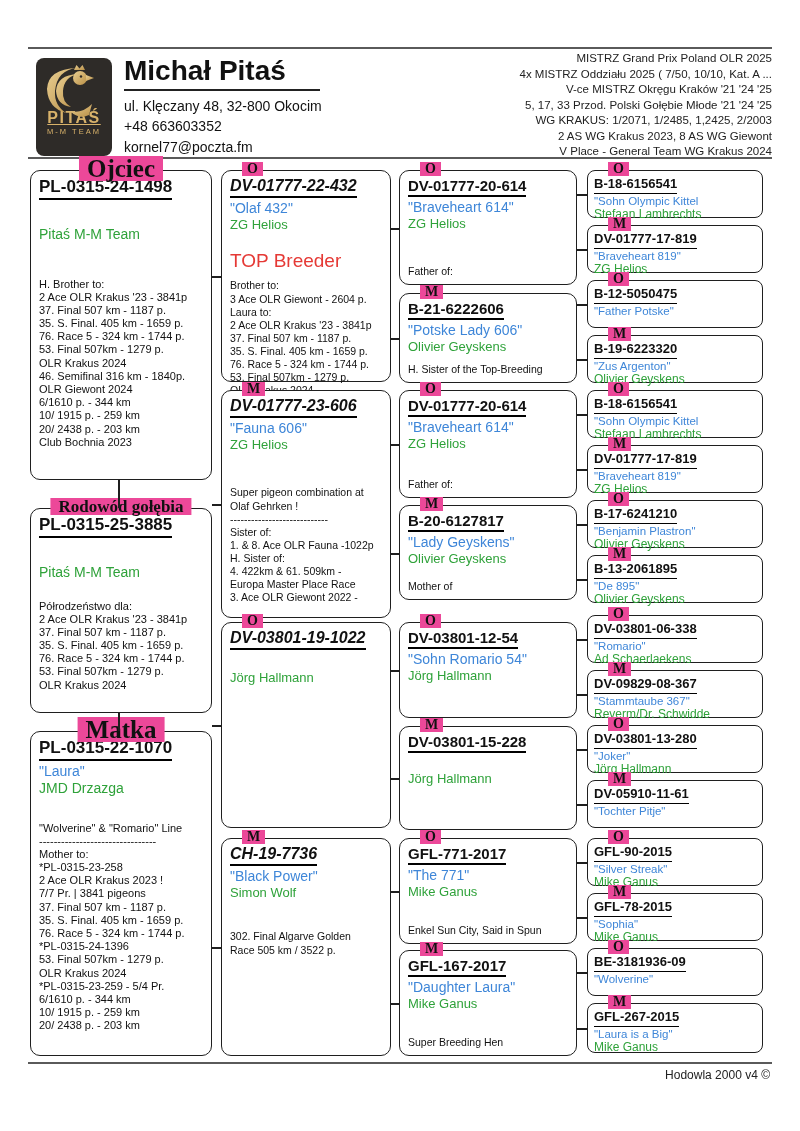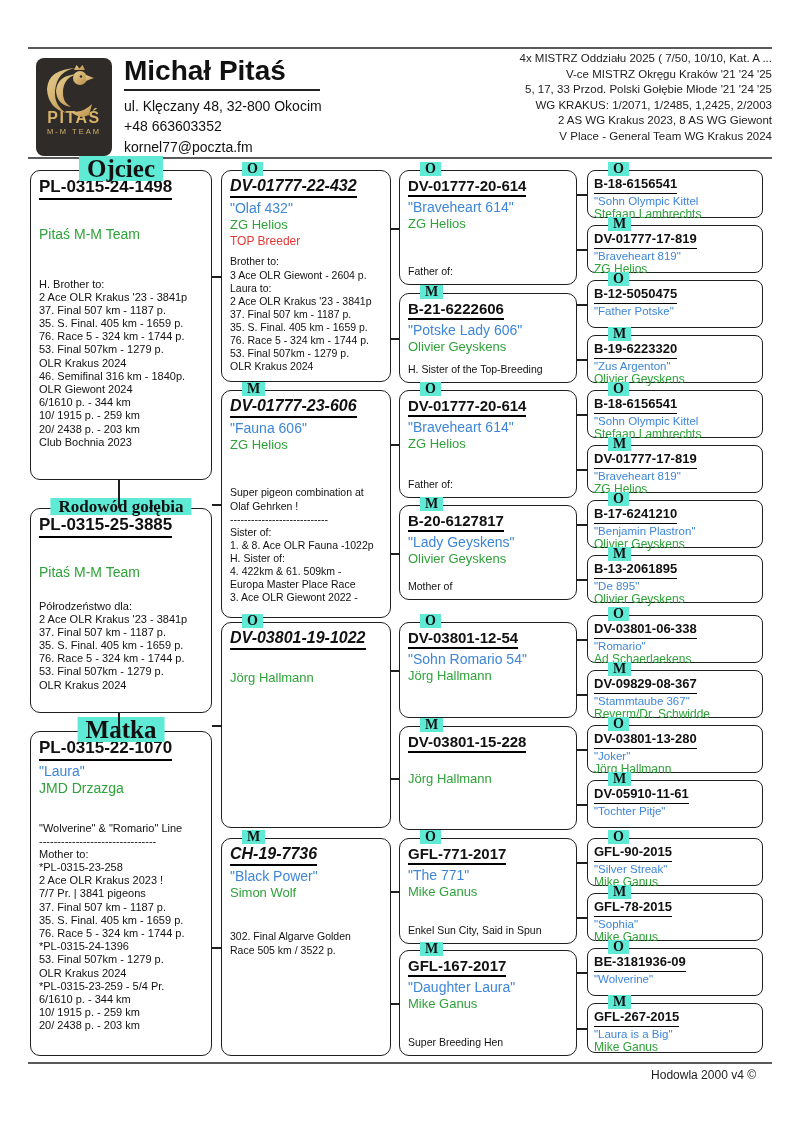--- a/index.html
+++ b/index.html
@@ -3,60 +3,60 @@
 <meta charset="utf-8">
 <style>
   html,body{margin:0;padding:0;background:#fff;}
   .page{position:relative;width:800px;height:1131px;background:#fff;overflow:hidden;
         font-family:"Liberation Sans",sans-serif;color:#111;}
   .rule{position:absolute;left:28px;width:744px;height:2px;background:#5a5a5a;}
   
   .logo{position:absolute;left:36px;top:58px;width:76px;height:98px;background:#2e2b28;
         border-radius:8px;display:flex;flex-direction:column;align-items:center;justify-content:flex-end;}
   .logo svg{position:absolute;top:3px;left:8px;}
-  .logo-title{color:var(--gold);font-weight:bold;font-size:16px;letter-spacing:1.5px;line-height:1.1;}
+  .logo-title{color:var(--gold);font-weight:bold;font-size:16px;letter-spacing:1.5px;line-height:1.1;text-decoration:underline;}
   .logo-sub{color:var(--gold);font-size:7.5px;letter-spacing:2px;margin-bottom:20px;}
   .owner-name{position:absolute;left:124px;top:55px;font-size:28px;font-weight:bold;
         border-bottom:2px solid #222;padding:0 34px 2px 0;}
   .owner-contact{position:absolute;left:124px;top:96px;font-size:14px;line-height:1.45;}
   .achievements{position:absolute;right:28px;top:51px;width:370px;text-align:right;
         font-size:11.5px;line-height:1.35;color:#222;}
   
   .box{position:absolute;background:#fff;border:1.6px solid var(--line);border-radius:10px;
        padding:6px 8px;box-sizing:border-box;}
-  .legend{position:absolute;background:#5eead4;font-family:"Liberation Serif",serif;
+  .legend{position:absolute;background:#ec4899;font-family:"Liberation Serif",serif;
        font-weight:bold;color:#111;line-height:1;white-space:nowrap;}
   .legend-sex{top:-9px;left:20px;font-size:14px;padding:0 5px;}
   .legend-title{top:-15px;left:50%;transform:translateX(-50%);font-size:25px;padding:0 8px;}
   .legend-title.small{font-size:17px;top:-11px;}
   .ring{line-height:1.15;}
   .ring-text{display:inline-block;font-weight:bold;border-bottom:2px solid #000;padding-bottom:1px;}
   .pname{color:var(--name-blue);}
   .breeder{color:var(--breeder-green);}
   .tag{color:var(--tag-red);}
   .note{white-space:nowrap;}
   .col1 .ring-text{font-size:17px;}
   .col1 .pname{font-size:14px;margin-top:2px;}
   .col1 .breeder{font-size:14px;margin-top:26px;}
   .col1 .has-name .breeder{margin-top:1px;}
   .col1 .note{font-size:11px;line-height:1.2;}
   .col2 .ring-text{font-size:16px;font-style:italic;}
   .col2 .pname,.col3 .pname{font-size:14px;margin-top:2px;}
   .col2 .breeder,.col3 .breeder{font-size:13px;margin-top:1px;}
-  .col2 .tag{font-size:12px;margin-top:2px;}
+  .col2 .tag{font-size:19px;margin-top:18px;}
   .col2 .note,.col3 .note{font-size:10.5px;line-height:1.25;}
   .col3 .ring-text{font-size:15px;}
   .col3-box{display:flex;flex-direction:column;}
   .col3-box .notes{margin-top:auto;}
   .col4 .box{padding:3px 6px;border-radius:8px;}
   .col4 .ring-text{font-size:13px;border-bottom-width:1.5px;}
   .col4 .pname{font-size:11.5px;line-height:1.15;margin-top:1px;}
   .col4 .breeder{font-size:12px;line-height:1.15;}
   .conn{position:absolute;background:var(--line);}
-  .footer-credit{position:absolute;right:44px;top:1068px;font-size:12px;color:#222;}
+  .footer-credit{position:absolute;right:30px;top:1068px;font-size:12px;color:#222;}
 </style>
 </head>
 <body>
 
 <div class="page">
   <div class="rule" style="top:47px"></div>
   <div class="rule" style="top:157px"></div>
   <div class="rule" style="top:1062px"></div>
 
   <div class="logo">
@@ -80,20 +80,21 @@
   </div>
 
   <div class="owner-name">Michał Pitaś</div>
   <div class="owner-contact">
     <div>ul. Klęczany 48, 32-800 Okocim</div>
     <div>+48 663603352</div>
     <div>kornel77@poczta.fm</div>
   </div>
 
   <div class="achievements">
+    <div>MISTRZ Grand Prix Poland OLR 2025</div>
     <div>4x MISTRZ Oddziału 2025 ( 7/50, 10/10, Kat. A ...</div>
     <div>V-ce MISTRZ  Okręgu Kraków '21 '24 '25</div>
     <div>5, 17, 33 Przod. Polski Gołębie Młode '21 '24 '25</div>
     <div>WG KRAKUS: 1/2071, 1/2485, 1,2425, 2/2003</div>
     <div>2 AS WG Krakus 2023, 8 AS WG Giewont</div>
     <div>V Place - General Team WG Krakus 2024</div>
   </div>
 
   <div id="tree">
       <div class="col1" style="position: absolute; left: 0px; top: 0px;">

